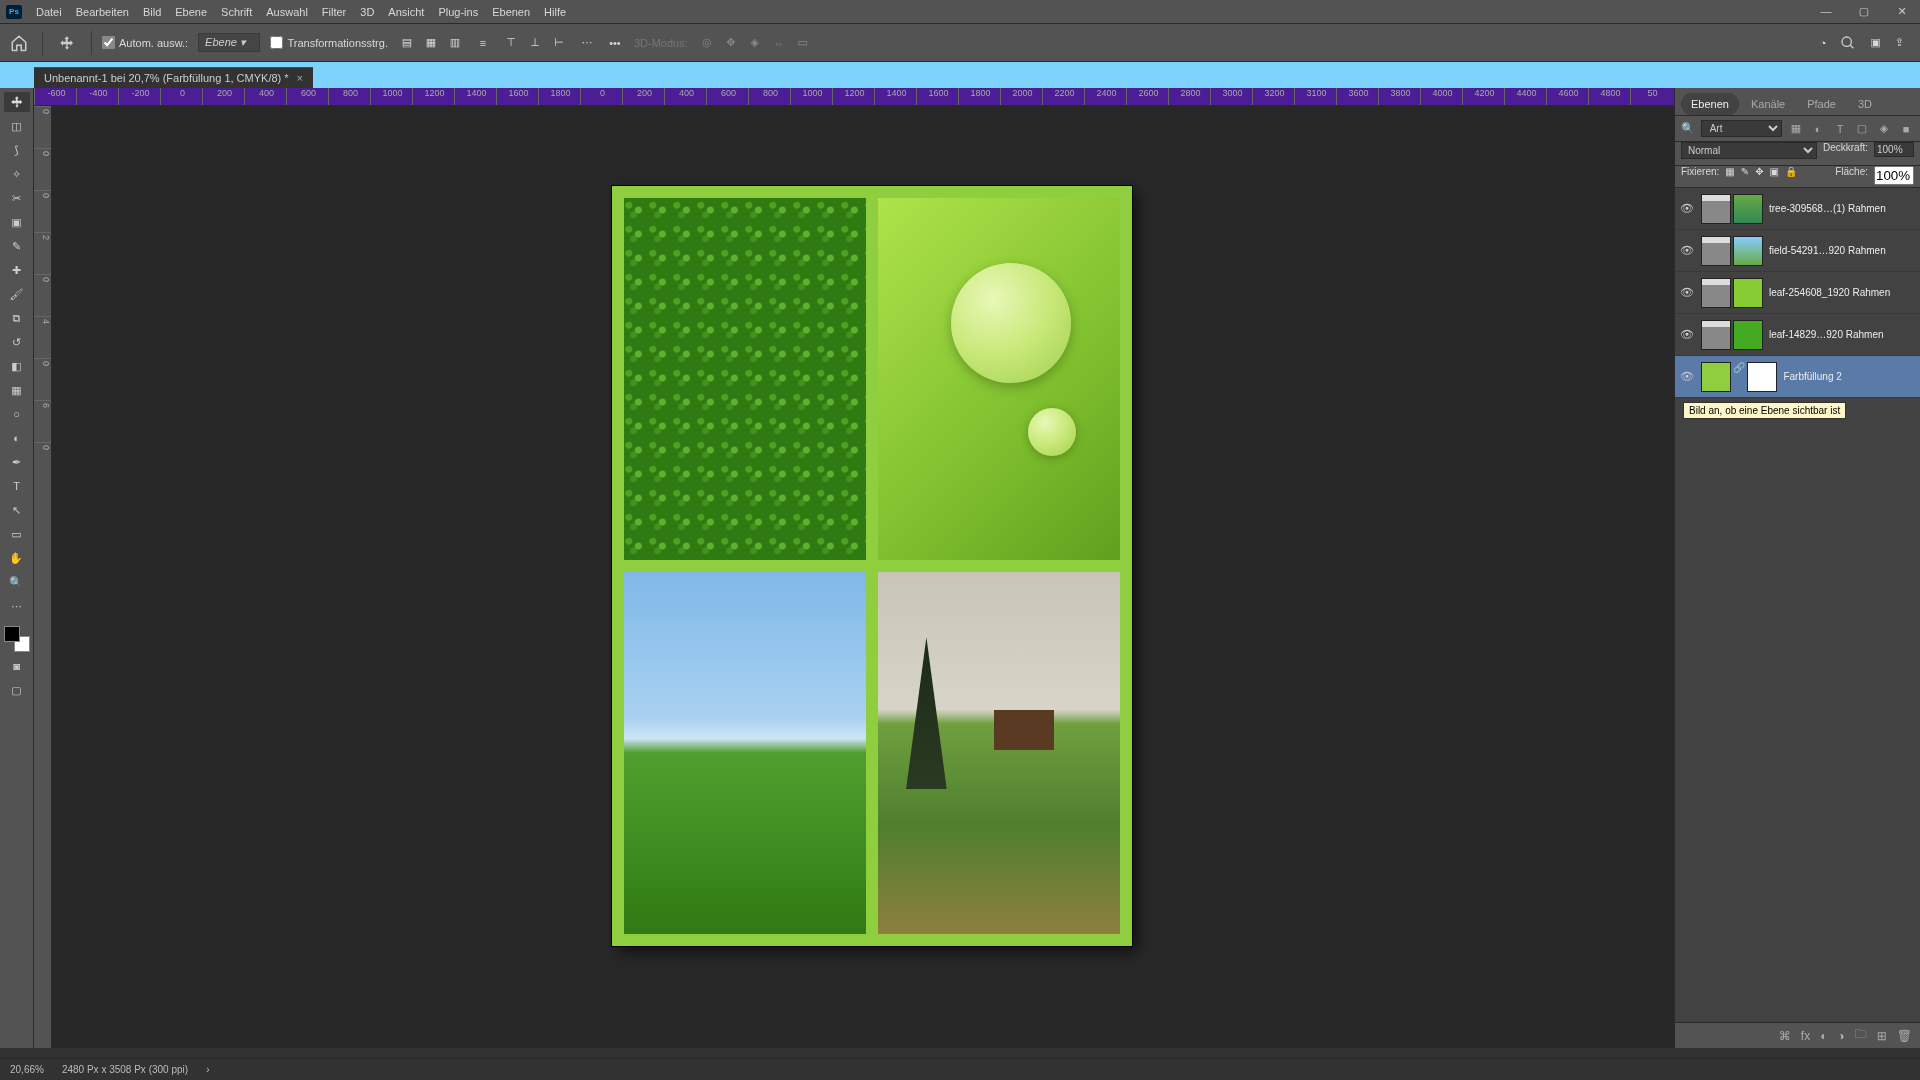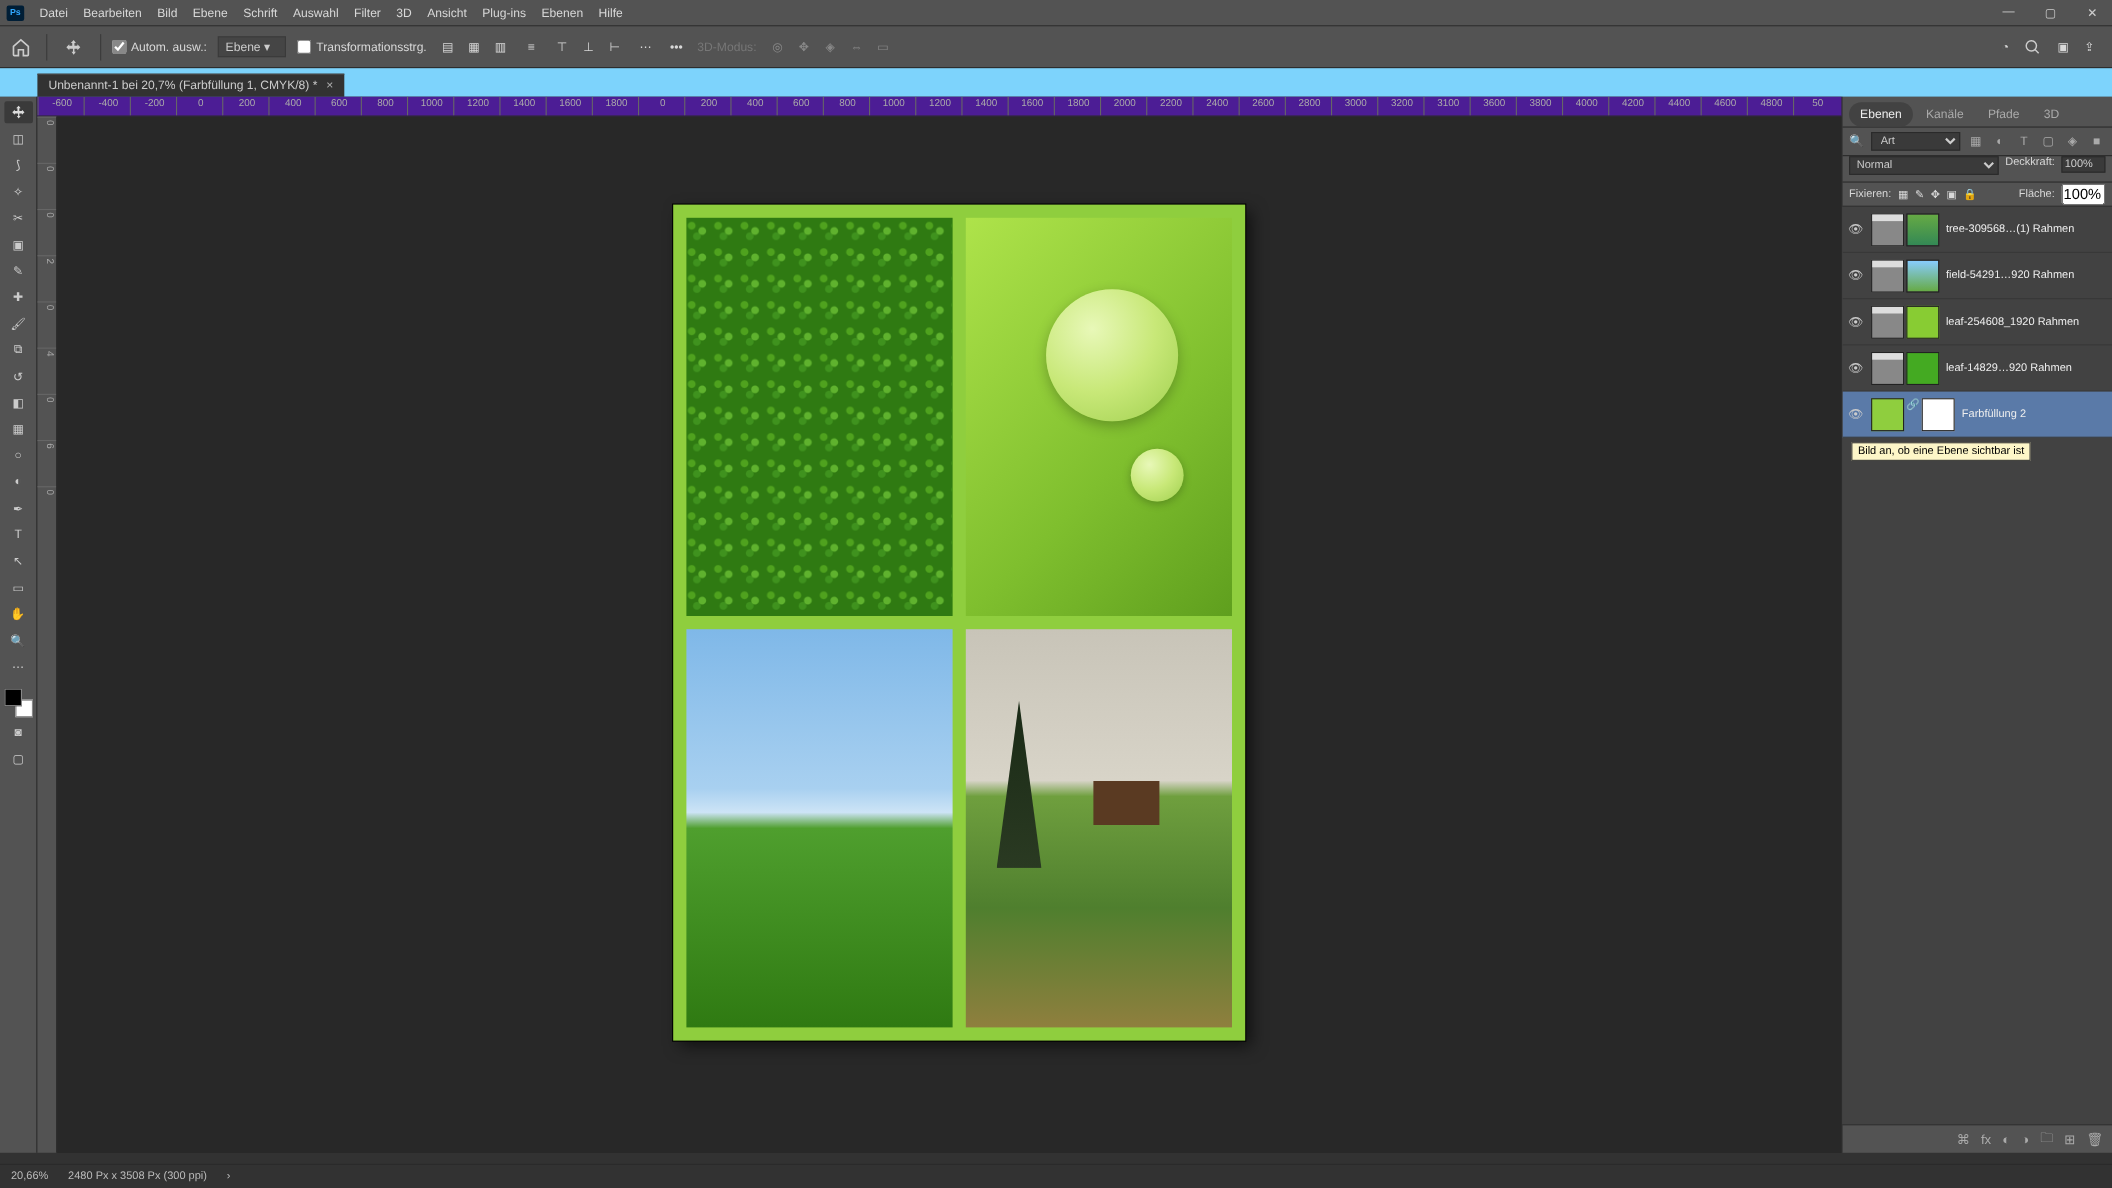--- a/index.html
+++ b/index.html
@@ -10,21 +10,21 @@
 .menubar .ps-icon { width: 16px; height: 14px; background: #001e36; color:#31a8ff; font-size:8px; font-weight:bold; display:flex; align-items:center; justify-content:center; border-radius:2px;}
 .menubar .menu-item { color: #d8d8d8; cursor: default; }
 .window-controls { position: absolute; right: 4px; top: 2px; display: flex; gap: 10px; }
 .window-controls span { width: 28px; height: 18px; display: flex; align-items: center; justify-content: center; color:#ccc; }
 
 
 .optionsbar { height: 38px; background: #535353; display: flex; align-items: center; padding: 0 6px; gap: 10px; border-bottom: 1px solid #2a2a2a; }
 .home-icon { width: 26px; height: 26px; display:flex; align-items:center; justify-content:center; }
 .opt-btn { height: 24px; padding: 0 6px; display: flex; align-items: center; gap:4px; color:#ccc; }
 .opt-sep { width:1px; height:24px; background:#3a3a3a; }
-.opt-select { background:#454545; border:1px solid #3a3a3a; padding:2px 14px 2px 6px; color:#ccc; position:relative;}
+.opt-select { background:#454545; border:1px solid #3a3a3a; padding:2px 14px 2px 6px; color:#ccc; position:relative;font-style:italic;}
 .opt-check { display:flex; align-items:center; gap:4px; }
 .opt-check input { accent-color:#888; }
 .align-group { display:flex; gap:6px; }
 .align-ic { width:18px; height:18px; display:flex; align-items:center; justify-content:center; }
 .right-opts { margin-left:auto; display:flex; gap:14px; align-items:center; padding-right:10px;}
 
 
 .doctab-row { height: 26px; background: #7dd3fc; display:flex; align-items:flex-end; padding-left:34px;}
 .doctab { background:#323232; color:#ccc; padding:4px 10px; border-top:1px solid #4a4a4a; display:flex; align-items:center; gap:8px; font-size:11px;}
 .doctab .close { color:#aaa; }
@@ -60,21 +60,21 @@
 
 .panels { width:246px; background:#535353; border-left:1px solid #2a2a2a; display:flex; flex-direction:column;}
 .panel-tabs { height:28px; display:flex; align-items:flex-end; border-bottom:1px solid #2a2a2a; padding-left:6px; gap:2px;}
 .ptab { padding:5px 10px; color:#aaa; font-size:11px;}
 .ptab.active { background:#424242; color:#eee;border-radius:11px;}
 .layer-search { height:26px; display:flex; align-items:center; padding:0 6px; gap:6px;border-bottom:1px solid #2a2a2a;}
 .layer-search select { background:#3a3a3a; border:1px solid #2a2a2a; color:#ccc; font-size:10px; padding:1px 4px; flex:1;}
 .filter-ic { width:16px; height:16px; display:flex;align-items:center;justify-content:center; color:#aaa;}
 .layer-props { height:24px; display:flex; align-items:flex-start; padding:0 6px; gap:6px; border-bottom:1px solid #2a2a2a; font-size:10px;}
 .layer-props select, .layer-props input { background:#3a3a3a; border:1px solid #2a2a2a; color:#ccc; font-size:10px; padding:1px 2px;}
-.lock-row { height:22px; display:flex; align-items:center; padding:0 6px; gap:6px; font-size:10px; border-bottom:1px solid #2a2a2a;}
+.lock-row { height:22px; display:flex; align-items:flex-start; padding:0 6px; gap:6px; font-size:10px; border-bottom:1px solid #2a2a2a;}
 .layers-list { flex:1; overflow-y:auto; background:#424242;}
 .layer-row { height:42px; display:flex; align-items:center; padding:0 4px; gap:6px; border-bottom:1px solid #383838;}
 .layer-row.selected { background:#5a7aa8;}
 .vis-eye { width:16px; text-align:center; color:#ccc;}
 .thumb-group { display:flex; gap:2px;}
 .thumb { width:30px; height:30px; border:1px solid #222; background:#777; font-size:8px;}
 .thumb.mask { background:#fff;}
 .thumb.frame { background:#888; display:flex; flex-direction:column;}
 .thumb.frame .bar{height:6px;background:#ddd;}
 .thumb.green { background:#8fce3e;}

